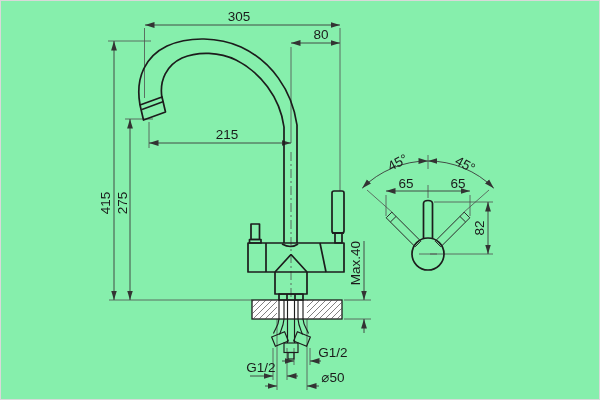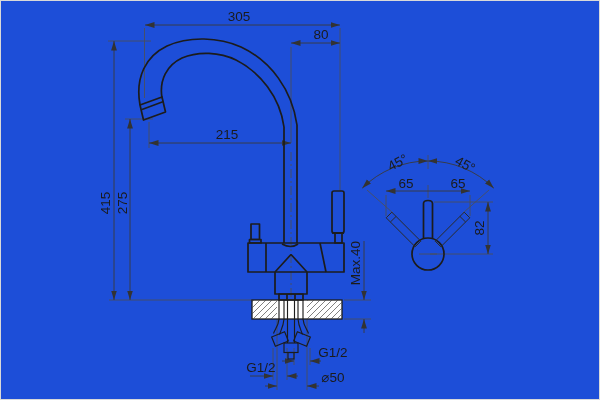--- a/index.html
+++ b/index.html
@@ -1,17 +1,17 @@
 <!DOCTYPE html>
 <html><head>
 <meta charset="utf-8">
 <style>
   html,body{margin:0;padding:0;background:#ffffff;}
   .stage{
-    position:relative;width:600px;height:400px;background:#1d4ed8;
+    position:relative;width:600px;height:400px;background:#86efac;
     border:1px solid #d9d9d9;box-sizing:border-box;overflow:hidden;
     font-family:"Liberation Sans","DejaVu Sans",sans-serif;
   }
   svg{position:absolute;left:0;top:0;}
   text{
     font-family:"Liberation Sans","DejaVu Sans",sans-serif;
     font-size:13.5px;fill:#1b1b1b;
   }
   .thin line, .thin path{stroke:#4f4f4f;stroke-width:0.8;fill:none;}
   .dim line, .dim path{stroke:#3a3a3a;stroke-width:0.9;fill:none;}

